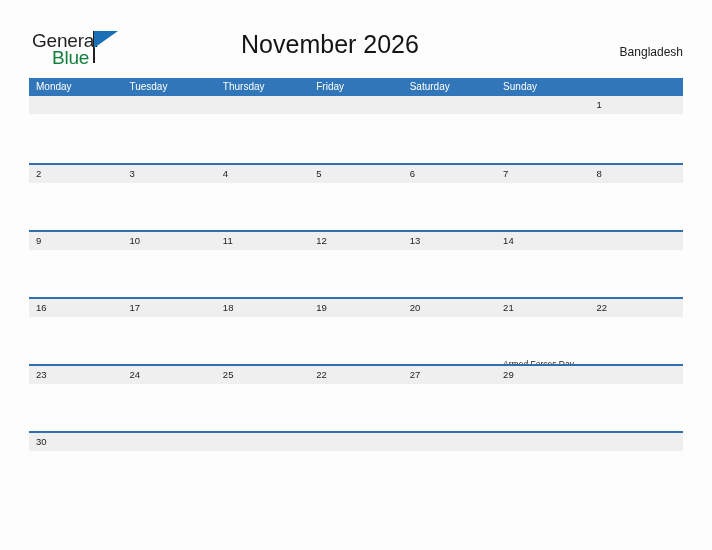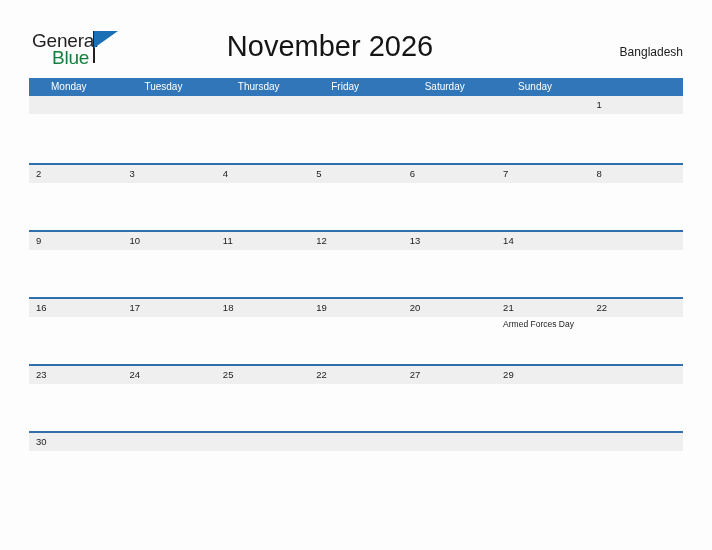--- a/index.html
+++ b/index.html
@@ -76,21 +76,21 @@
     height: 32px;
     background: #231f20;
   }
 
   .cal-title {
     position: absolute;
     left: 0;
     top: 30px;
     width: 660px;
     text-align: center;
-    font-size: 29px;
+    font-size: 25px;
     color: #151515;
     font-family: "Liberation Sans", sans-serif;
     letter-spacing: 0px;
   }
 
   .country {
     position: absolute;
     right: 29px;
     top: 45px;
     font-size: 12px;
@@ -112,21 +112,21 @@
     height: 18px;
     background: #3176b8;
   }
   .dow-cell {
     width: 93.43px;
     height: 18px;
     line-height: 18px;
     color: #ffffff;
     font-size: 10px;
     font-family: "Liberation Sans", sans-serif;
-    padding-left: 22px;
+    padding-left: 7px;
     box-sizing: border-box;
     white-space: nowrap;
   }
 
   .week-row {
     position: relative;
     width: 654px;
     height: 67px;
     border-top: 2px solid #2f6fae;
     box-sizing: border-box;
@@ -161,20 +161,21 @@
     height: 18px;
     line-height: 18px;
     font-size: 9.5px;
     color: #1c1c1c;
     font-family: "Liberation Sans", sans-serif;
   }
   .day-events {
     position: relative;
     display: block;
     padding-top: 2px;
+    margin-top: 40px;
   }
   .event {
     display: block;
     font-size: 8.5px;
     line-height: 11px;
     color: #1c1c1c;
     font-family: "Liberation Sans", sans-serif;
     white-space: nowrap;
   }
   .empty-day .day-num { color: transparent; }

